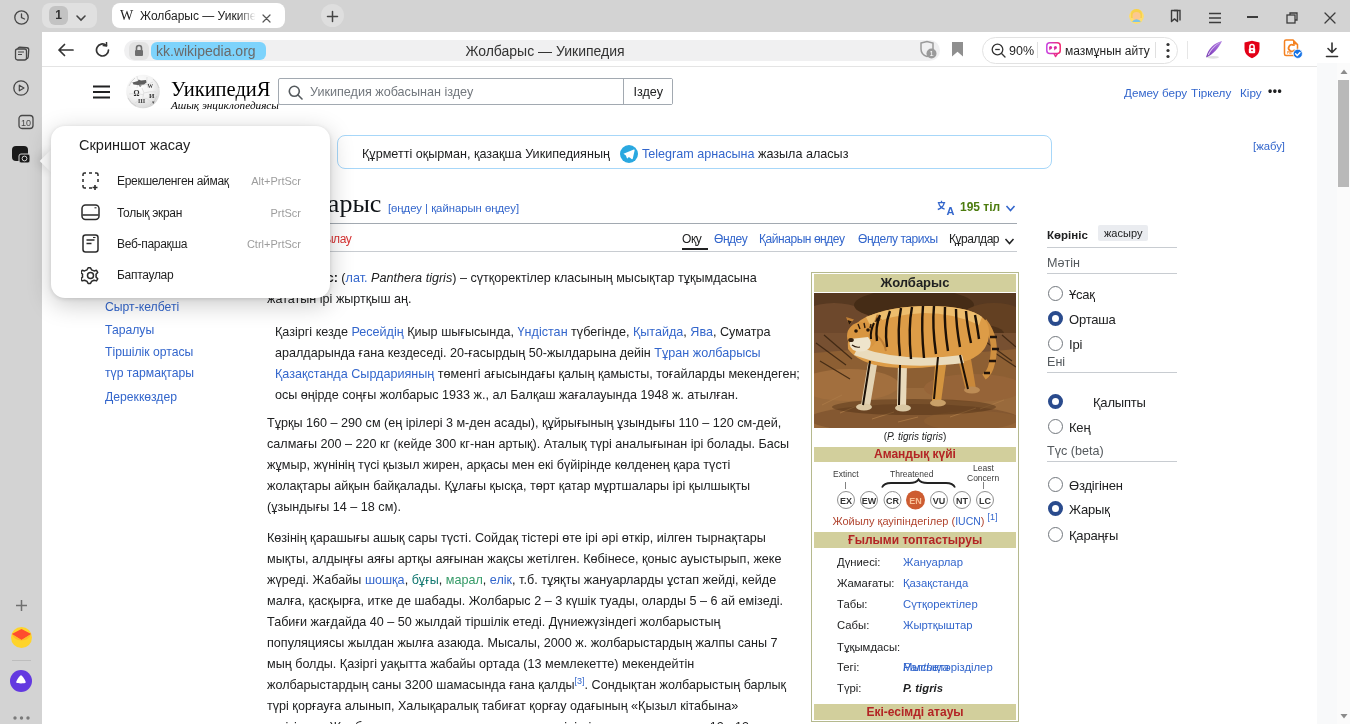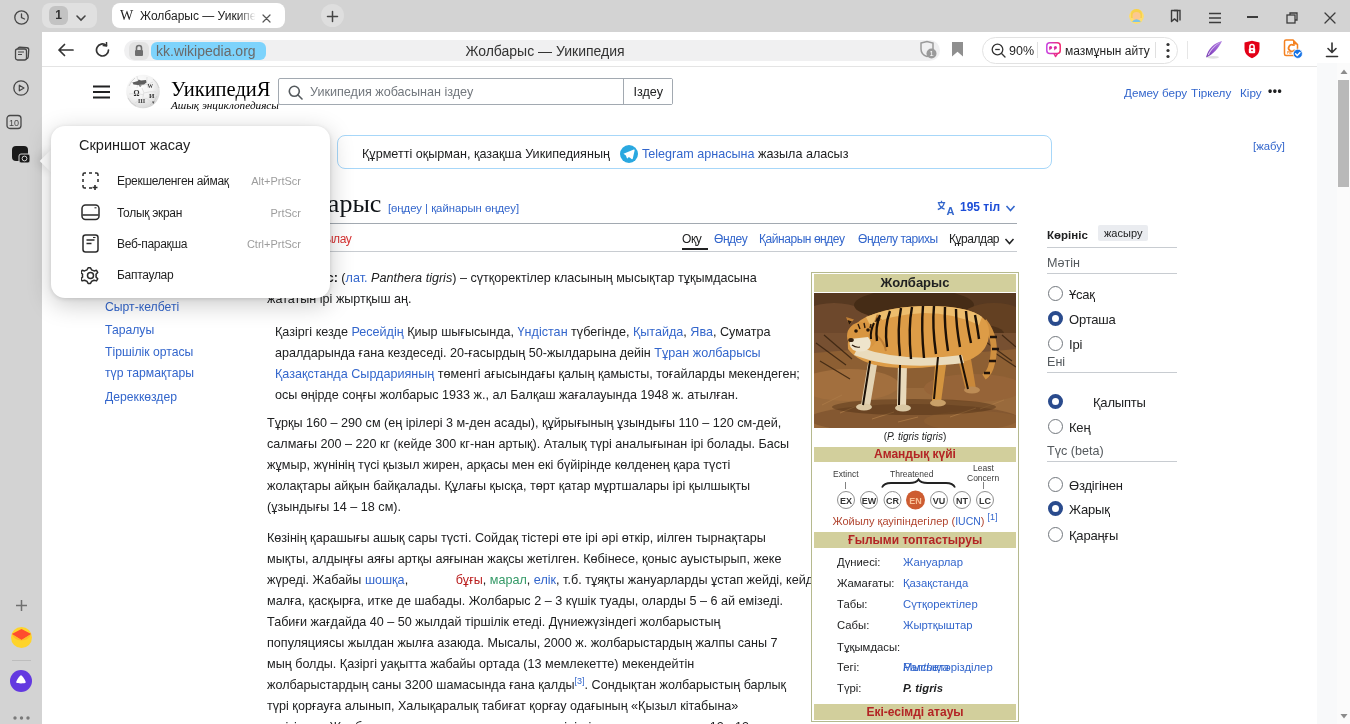--- a/index.html
+++ b/index.html
@@ -214,21 +214,21 @@
 <svg width="16" height="16" viewBox="0 0 16 16">
       <rect x="3.5" y="1.5" width="11" height="11" rx="2" stroke="#474747" stroke-width="1.3" fill="none" transform="rotate(4 9 7)"></rect>
       <rect x="1.5" y="3" width="11" height="11" rx="2" stroke="#474747" stroke-width="1.3" fill="#d3d3d3"></rect>
       <path d="M4 6 H10 M4 8.5 H8" stroke="#474747" stroke-width="1.1"></path>
     </svg></div>
 <div class="abs" style="left:13px;top:80px;width:16px;height:16px;">
 <svg width="16" height="16" viewBox="0 0 16 16">
       <circle cx="8" cy="8" r="7.2" stroke="#474747" stroke-width="1.3" fill="none"></circle>
       <path d="M6.3 5.2 L11 8 L6.3 10.8 z" stroke="#474747" stroke-width="1.2" fill="none" stroke-linejoin="round"></path>
     </svg></div>
-<div class="abs" style="left:6px;top:114px;width:16px;height:26px;">
+<div class="abs" style="left:18px;top:114px;width:16px;height:26px;">
 <svg width="16" height="16" viewBox="0 0 16 16">
       <rect x="1" y="1.5" width="14" height="13" rx="3" stroke="#474747" stroke-width="1.3" fill="none"></rect>
       <text x="8" y="11.5" font-size="9" fill="#474747" text-anchor="middle" font-family="Liberation Sans">10</text>
     </svg></div>
 <div class="abs" style="left:12px;top:146px;width:19px;height:18px;">
 <svg width="19" height="18" viewBox="0 0 19 18">
       <rect x="0" y="0" width="16" height="15" rx="4" fill="#1a1a1a"></rect>
       <rect x="7" y="8" width="11" height="9" rx="2" fill="#1a1a1a" stroke="#d3d3d3" stroke-width="1"></rect>
       <circle cx="12.5" cy="12.5" r="2.4" stroke="#d3d3d3" stroke-width="1" fill="none"></circle>
     </svg></div>
@@ -308,21 +308,21 @@
 <div class="abs" style="left:1253px;top:140px;font-size:11.3px;"><a>[жабу]</a></div>
 
 <div class="abs serif" style="left:267px;top:189px;font-size:26px;color:#101418;">Жолбарыс <span style="font-size:11.3px;font-family:'Liberation Sans',sans-serif;color:#3366cc;">[өңдеу | қайнарын өңдеу]</span></div>
 <div class="abs" style="left:937px;top:199px;width:90px;height:18px;">
 <svg style="position:absolute;left:0;top:1px;" width="18" height="15" viewBox="0 0 18 15">
 <g stroke="#36c" stroke-width="1.3" fill="none">
         <path d="M0.8 2.7 h7.4 M4.5 0.8 v1.9 M7.2 2.7 c-0.5 3.2 -3.5 6 -6.4 6.8 M1.6 2.7 c0.5 2.8 3.2 5.6 6 6.4"></path>
       </g>
 <text x="9.5" y="14.5" font-size="11" font-weight="bold" fill="#36c" font-family="Liberation Sans">A</text>
     </svg>
-<div style="position:absolute;left:23px;top:1px;font-size:12px;font-weight:bold;color:#1d4ed8;">195 тіл</div>
+<div style="position:absolute;left:23px;top:1px;font-size:12px;font-weight:bold;color:#4d7c0f;">195 тіл</div>
 <svg style="position:absolute;left:68px;top:5px;" width="11" height="9" viewBox="0 0 11 9">
       <path d="M1.5 2 L5.5 6.5 L9.5 2" stroke="#36c" stroke-width="1.6" fill="none"></path>
     </svg>
 </div>
 <div class="abs" style="left:267px;top:223px;width:750px;height:1px;background:#a2a9b1;"></div>
 
 <div class="tabitem" style="left:301px;color:#d73333;">Талқылау</div>
 <div class="tabitem" style="left:682px;color:#202122;">Оқу</div>
 <div class="abs" style="left:682px;top:248px;width:26px;height:2px;background:#202122;"></div>
 <div class="tabitem" style="left:714px;"><a>Өңдеу</a></div>
@@ -349,21 +349,21 @@
 осы өңірде соңғы жолбарыс 1933 ж., ал Балқаш жағалауында 1948 ж. атылған.</div>
 <div class="abs bodytext" style="left:267px;top:413px;">
 Тұрқы 160 – 290 см (ең ірілері 3 м-ден асады), құйрығының ұзындығы 110 – 120 см-дей,<br>
 салмағы 200 – 220 кг (кейде 300 кг-нан артық). Аталық түрі аналығынан ірі болады. Басы<br>
 жұмыр, жүнінің түсі қызыл жирен, арқасы мен екі бүйірінде көлденең қара түсті<br>
 жолақтары айқын байқалады. Құлағы қысқа, төрт қатар мұртшалары ірі қылшықты<br>
 (ұзындығы 14 – 18 см).</div>
 <div class="abs bodytext" style="left:267px;top:528px;">
 Көзінің қарашығы ашық сары түсті. Сойдақ тістері өте ірі әрі өткір, иілген тырнақтары<br>
 мықты, алдыңғы аяғы артқы аяғынан жақсы жетілген. Көбінесе, қоныс ауыстырып, жеке<br>
-жүреді. Жабайы <a>шошқа</a>, <a style="color:#b91c1c;margin-left:44px;">бұғы</a>, <a style="color:#339966;">марал</a>, <a>елік</a>, т.б. тұяқты жануарларды ұстап жейді, кейде<br>
+жүреді. Жабайы <a>шошқа</a>, <a style="color:#0f766e;">бұғы</a>, <a style="color:#339966;">марал</a>, <a>елік</a>, т.б. тұяқты жануарларды ұстап жейді, кейде<br>
 малға, қасқырға, итке де шабады. Жолбарыс 2 – 3 күшік туады, оларды 5 – 6 ай емізеді.<br>
 Табиғи жағдайда 40 – 50 жылдай тіршілік етеді. Дүниежүзіндегі жолбарыстың<br>
 популяциясы жылдан жылға азаюда. Мысалы, 2000 ж. жолбарыстардың жалпы саны 7<br>
 мың болды. Қазіргі уақытта жабайы ортада (13 мемлекетте) мекендейтін<br>
 жолбарыстардың саны 3200 шамасында ғана қалды<sup><a>[3]</a></sup>. Сондықтан жолбарыстың барлық<br>
 түрі қорғауға алынып, Халықаралық табиғат қорғау одағының «Қызыл кітабына»<br>
 енгізілген. Жолбарысты қазақ халқы ежелден күштіліктің символы санаған. 12 - 13-</div>
 
 <div class="abs" id="infobox">
 <div class="iband" style="top:1px;height:18px;font-size:13px;line-height:18px;">Жолбарыс</div>

